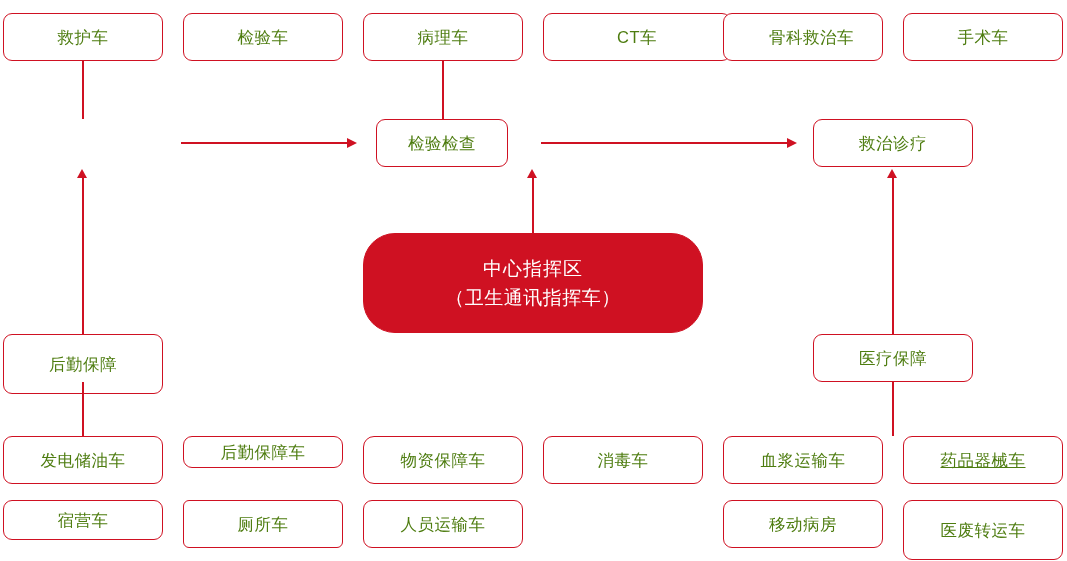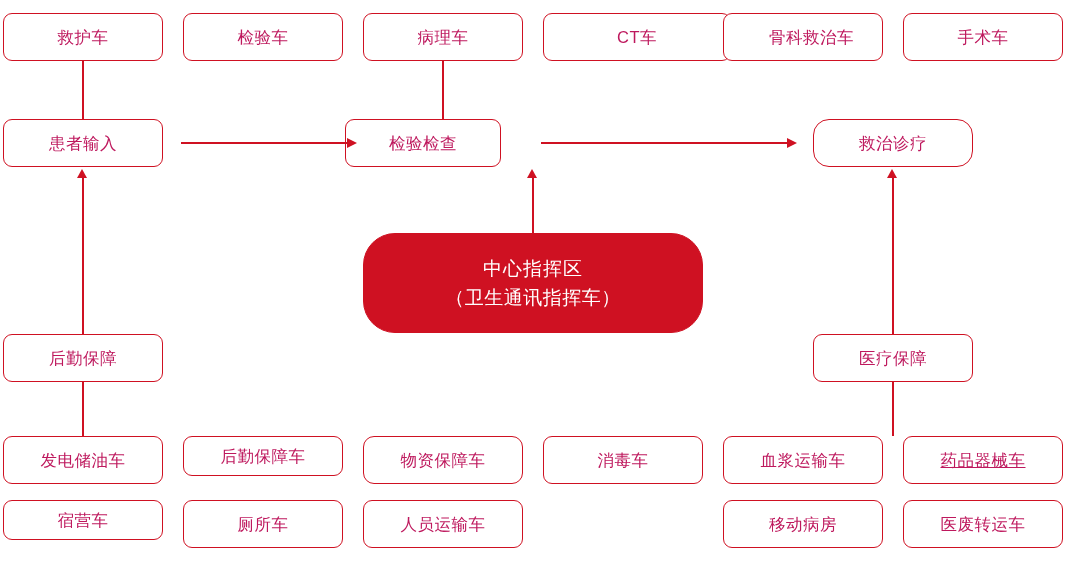--- a/index.html
+++ b/index.html
@@ -22,29 +22,29 @@
   .node {
     position: absolute;
     box-sizing: border-box;
     display: flex;
     align-items: center;
     justify-content: center;
     text-align: center;
     border: 1.4px solid #cf1122;
     border-radius: 9px;
     background: #ffffff;
-    color: #be185d;
+    color: #4d7c0f;
     font-size: 16.5px;
     line-height: 1.25;
     letter-spacing: 0.5px;
     white-space: nowrap;
     user-select: none;
   }
   .node.tight {
-    border-radius: 16px;
+    border-radius: 9px;
   }
   .node.center {
     background: #cf1122;
     border-color: #cf1122;
     border-radius: 12px;
     color: #ffffff;
     font-size: 19px;
     line-height: 1.55;
     flex-direction: column;
     letter-spacing: 1px;
@@ -93,74 +93,71 @@
   <div class="node" style="left:543px; top:13px; width:188px; height:48px;">
     <span>CT车</span>
   </div>
   <div class="node" style="left:723px; top:13px; width:160px; height:48px;padding-left:17px;">
     <span>骨科救治车</span>
   </div>
   <div class="node" style="left:903px; top:13px; width:160px; height:48px;">
     <span>手术车</span>
   </div>
 
-  <div class="node" style="left:3px;  top:119px; width:160px; height:48px;">
-    <span>患者输入</span>
-  </div>
-  <div class="node" style="left:345px; top:119px; width:156px; height:48px;">
+  <div class="node" style="left:376px; top:119px; width:132px; height:48px;">
     <span>检验检查</span>
   </div>
   <div class="node tight" style="left:813px; top:119px; width:160px; height:48px;">
     <span>救治诊疗</span>
   </div>
 
   <div class="node center" style="left:363px; top:233px; width:340px; height:100px;border-radius:32px;">
     <span class="l1">中心指挥区</span>
     <span class="l2">（卫生通讯指挥车）</span>
   </div>
 
-  <div class="node" style="left:3px;  top:334px; width:160px; height:48px;">
+  <div class="node" style="left:3px;  top:334px; width:160px; height:60px;">
     <span>后勤保障</span>
   </div>
   <div class="node" style="left:813px; top:334px; width:160px; height:48px;">
     <span>医疗保障</span>
   </div>
 
   <div class="node" style="left:3px;  top:436px; width:160px; height:48px;">
     <span>发电储油车</span>
   </div>
-  <div class="node" style="left:183px; top:436px; width:160px; height:40px;">
+  <div class="node" style="left:183px; top:436px; width:160px; height:32px;">
     <span>后勤保障车</span>
   </div>
   <div class="node" style="left:363px; top:436px; width:160px; height:48px;border-radius:11px;">
     <span>物资保障车</span>
   </div>
   <div class="node" style="left:543px; top:436px; width:160px; height:48px;">
     <span>消毒车</span>
   </div>
   <div class="node" style="left:723px; top:436px; width:160px; height:48px;">
     <span>血浆运输车</span>
   </div>
   <div class="node" style="left:903px; top:436px; width:160px; height:48px;text-decoration:underline;">
     <span>药品器械车</span>
   </div>
 
   <div class="node" style="left:3px;  top:500px; width:160px; height:40px;">
     <span>宿营车</span>
   </div>
-  <div class="node" style="left:183px; top:500px; width:160px; height:48px;">
+  <div class="node" style="left:183px; top:500px; width:160px; height:48px;border-radius:6px;">
     <span>厕所车</span>
   </div>
   <div class="node" style="left:363px; top:500px; width:160px; height:48px;">
     <span>人员运输车</span>
   </div>
   <div class="node" style="left:723px; top:500px; width:160px; height:48px;">
     <span>移动病房</span>
   </div>
-  <div class="node" style="left:903px; top:500px; width:160px; height:48px;">
+  <div class="node" style="left:903px; top:500px; width:160px; height:60px;">
     <span>医废转运车</span>
   </div>
 
   <div class="conn v" style="left:82px; top:61px; height:58px;"></div>
 
   <div class="conn v" style="left:442px; top:61px; height:58px;"></div>
 
   <div class="conn h" style="left:181px; top:142px; width:166px;"></div>
   <div class="arrowhead right" style="left:347px; top:137.5px;"></div>
 

